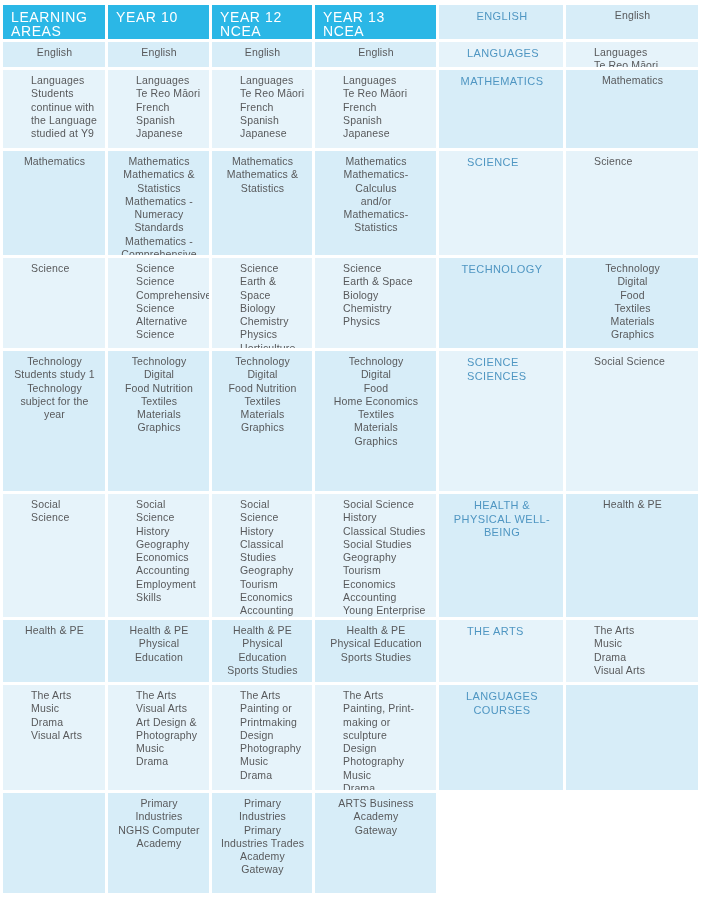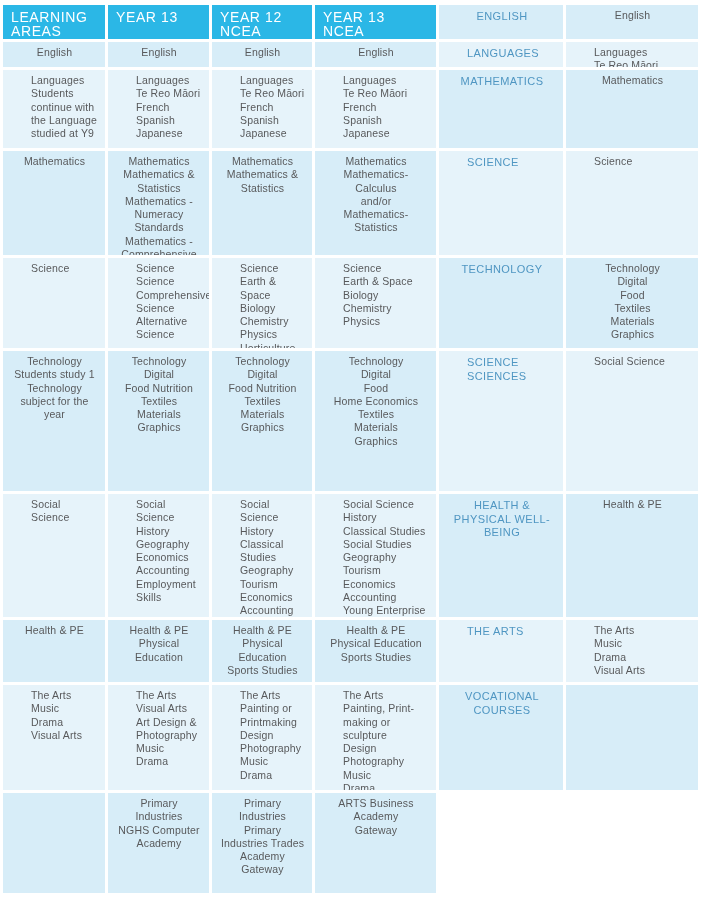--- a/index.html
+++ b/index.html
@@ -47,21 +47,21 @@
   .rA { background:#d7edf8;text-align:center; }
   .rB { background:#e6f3fa;padding-left:28px; }
 </style>
 </head>
 <body>
 
 <div class="tbl">
 
   <div class="h">LEARNING
 AREAS</div>
-  <div class="h">YEAR 13</div>
+  <div class="h">YEAR 10</div>
   <div class="h">YEAR 12 NCEA
 LEVEL 2</div>
   <div class="h">YEAR 13 NCEA
 LEVEL 4</div>
 
   <div class="l rA">ENGLISH</div>
   <div class="c rA">English</div>
   <div class="c rA">English</div>
   <div class="c rA">English</div>
   <div class="c rA">English</div>
@@ -214,21 +214,21 @@
 Photography
 Music
 Drama</div>
   <div class="c rB">The Arts
 Painting, Print-making or sculpture
 Design
 Photography
 Music
 Drama</div>
 
-  <div class="l rA">VOCATIONAL COURSES</div>
+  <div class="l rA">LANGUAGES COURSES</div>
   <div class="c rA"></div>
   <div class="c rA"></div>
   <div class="c rA">Primary Industries
 NGHS Computer Academy</div>
   <div class="c rA">Primary Industries
 Primary Industries Trades Academy
 Gateway</div>
   <div class="c rA">ARTS Business Academy
 Gateway</div>
 

